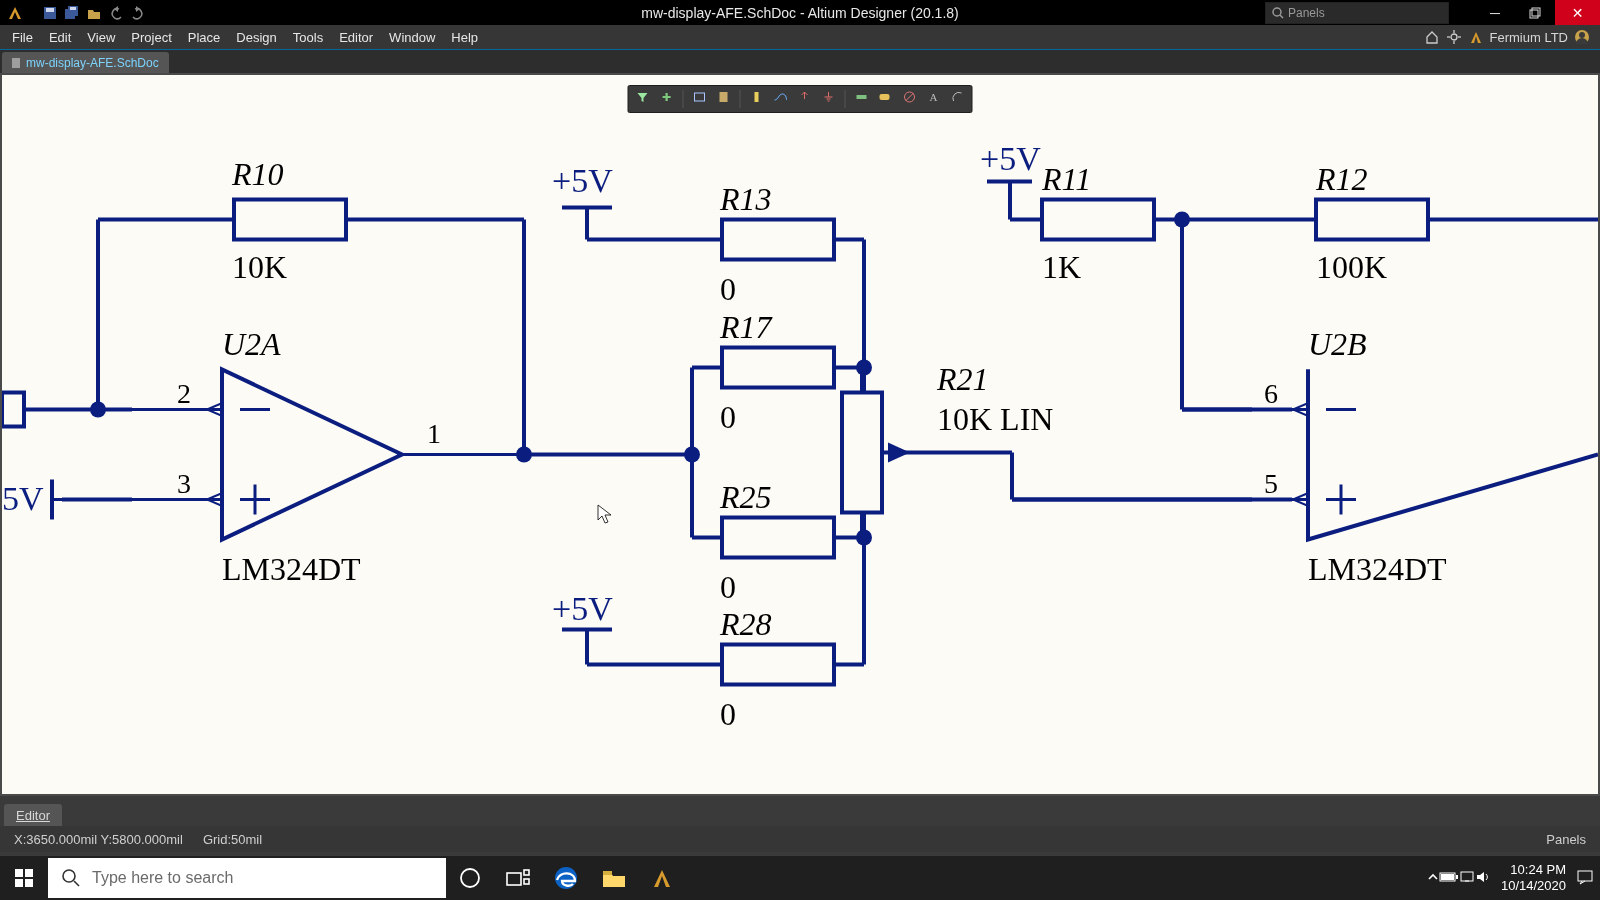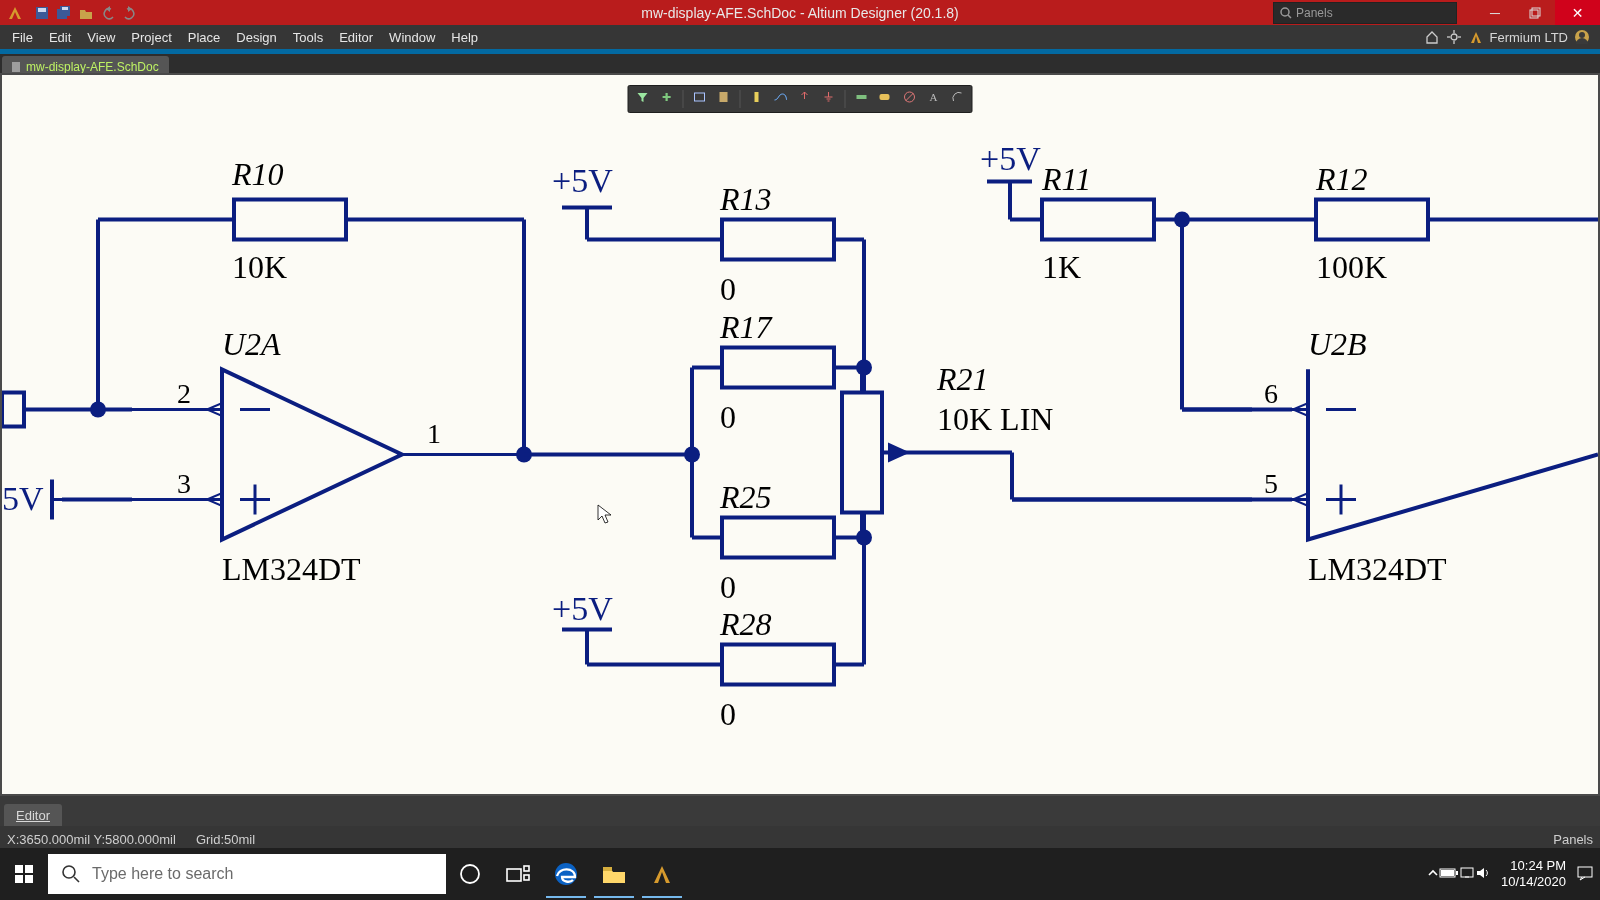--- a/index.html
+++ b/index.html
@@ -2,22 +2,23 @@
 <html><head>
 <meta charset="utf-8">
 <style>
   html, body {
     margin: 0; padding: 0; width: 1600px; height: 900px;
     font-family: "Segoe UI", Tahoma, sans-serif; overflow: hidden;
     background: #3a3a3a; color: #d8d8d8; font-size: 13px;
   }
   
   .title-bar {
-    height: 25px; background: #b91c1c; display: flex; align-items: center;
+    height: 25px; background: #000000; display: flex; align-items: center;
     position: relative;
+    gap: 8px;
   }
   .title-bar .logo {
     width: 22px; height: 22px; margin-left: 4px; display:flex; align-items:center; justify-content:center;
   }
   .title-bar .quick { display:flex; gap:2px; margin-left:6px;}
   .title-bar .quick div { width:20px; height:20px; display:flex; align-items:center; justify-content:center; color:#bcbcbc;}
   .title-bar .title {
     position:absolute; left:0; right:0; text-align:center; font-size:14px; color:#e8e8e8;
     pointer-events:none;
   }
@@ -26,31 +27,31 @@
     display:flex; align-items:center; padding:0 6px; color:#999; font-size:12px;
     border:1px solid #222;
   }
   .title-bar .win-btns { display:flex; margin-left:18px;}
   .title-bar .win-btns div { width:40px; height:25px; display:flex; align-items:center; justify-content:center; color:#ddd; font-size:14px;}
   .title-bar .win-btns .close { background:#d0021b; color:#fff; width:45px;}
 
   
   .menu-bar {
     height:24px; background:#363636; display:flex; align-items:center; padding:0 4px;
-    font-size:13px; border-bottom:5px solid #0369a1;
+    font-size:13px; border-bottom:1px solid #0369a1;
   }
   .menu-bar .menu-item { padding: 3px 8px; color:#e6e6e6;}
   .menu-bar .right { margin-left:auto; display:flex; align-items:center; gap:6px; padding-right:6px;}
   .menu-bar .right span { color:#d6d6d6; font-size:13px;}
   .menu-bar .right .ico { width:16px; height:16px; display:inline-flex; align-items:center; justify-content:center; }
 
   
   .tab-strip { height:24px; background:#2d2d2d; display:flex; align-items:flex-end; padding-left:2px;}
   .tab-strip .tab {
-    background:#555; color:#bef264; height:22px; padding:0 10px; display:flex;
+    background:#555; color:#7dd3fc; height:22px; padding:0 10px; display:flex;
     align-items:center; font-size:12px; border-top-left-radius:3px; border-top-right-radius:3px;
     gap:6px;
   }
   .tab .dot { width:8px; height:10px; background:#9e9e9e; display:inline-block;}
   .canvas-wrap { position:absolute; top:73px; left:0; right:0; bottom:104px; background:#4a4a4a; }
   .sheet { position:absolute; inset:2px; background:#fcfbf5; overflow:hidden;}
   
   .float-tb {
     position:absolute; top:10px; left:50%; transform:translateX(-50%);
     background:#3a3a3a; border:1px solid #1e1e1e; border-radius:2px;
@@ -66,27 +67,27 @@
   .sch-svg { position:absolute; inset:0; width:100%; height:100%; }
 
   
   .editor-bar {
     position:absolute; left:0; right:0; bottom:74px; height:26px; background:#3a3a3a;
     display:flex; align-items:flex-end;text-decoration:underline;
   }
   .editor-bar .chip { background:#555; height:22px; padding:0 12px; display:flex; align-items:center; margin-left:4px; border-top-left-radius:3px; border-top-right-radius:3px; font-size:13px;}
   .status-bar {
     position:absolute; left:0; right:0; bottom:48px; height:26px; background:#363636;
-    display:flex; align-items:center; color:#cfcfcf; font-size:13px; padding:0 7px;
+    display:flex; align-items:center; color:#cfcfcf; font-size:13px; padding:0 14px;
   }
   .status-bar .panels { margin-left:auto; }
 
   
   .taskbar {
-    position:absolute; left:0; right:0; bottom:0; height:52px; background:#1f1f1f;
+    position:absolute; left:0; right:0; bottom:0; height:44px; background:#1f1f1f;
     display:flex; align-items:center;
   }
   .taskbar .start { width:48px; height:48px; display:flex; align-items:center; justify-content:center;}
   .taskbar .search-box {
     height:40px; width:370px; background:#fff; display:flex; align-items:center;
     padding:0 14px; color:#6a6a6a; font-size:16px; gap:12px;
   }
   .taskbar .tbtn { width:48px; height:48px; display:flex; align-items:center; justify-content:center; position:relative;}
   .taskbar .tbtn.active::after{ content:""; position:absolute; bottom:0; left:4px; right:4px; height:2px; background:#76b9ed;}
   .taskbar .tray { margin-left:auto; display:flex; align-items:center; padding-right:6px; color:#e6e6e6; font-size:12px;}

